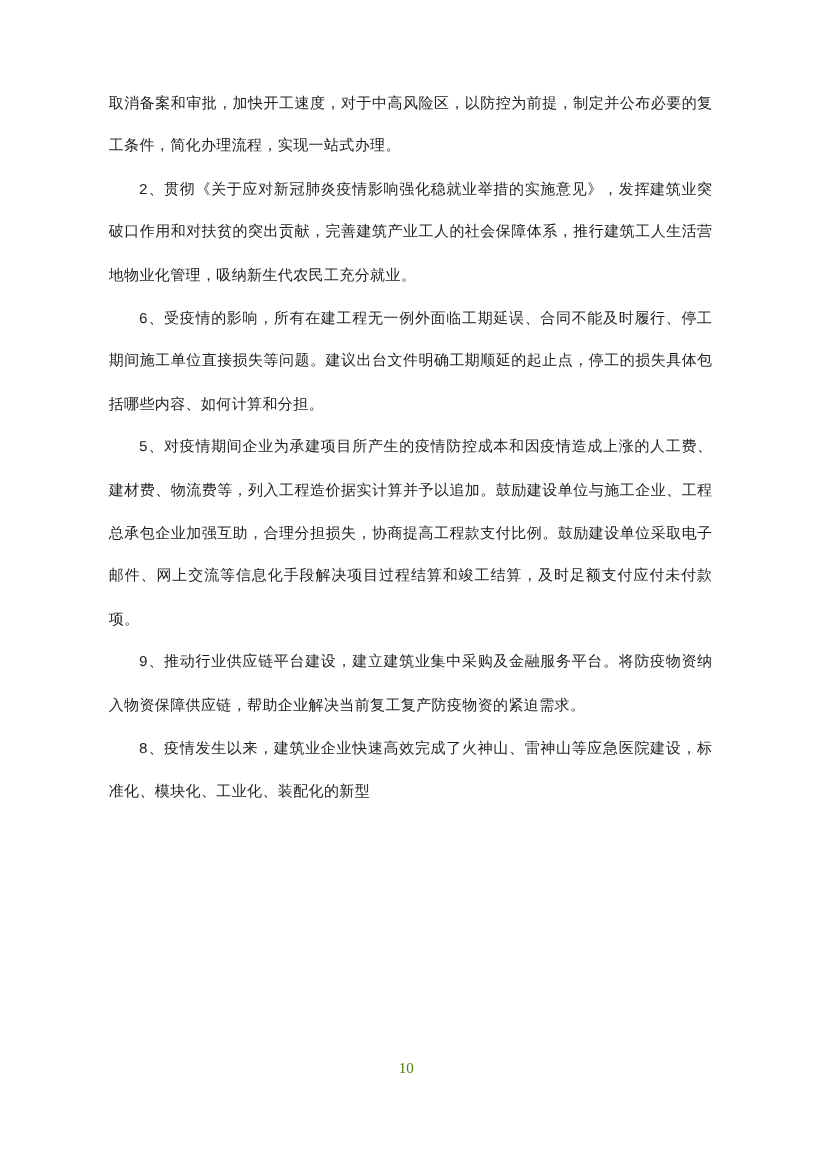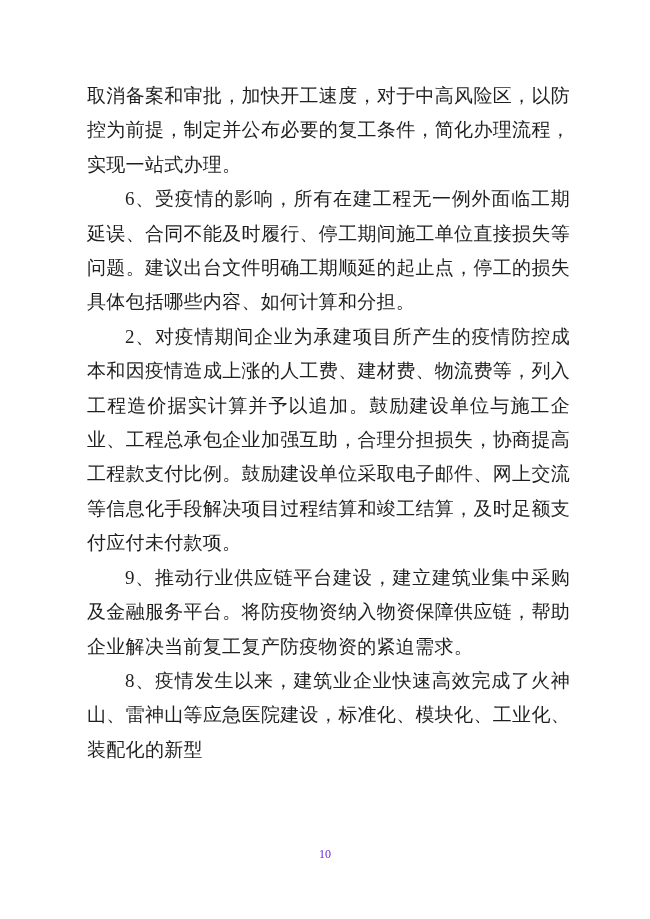--- a/index.html
+++ b/index.html
@@ -11,53 +11,55 @@
     font-family: "Liberation Serif", "DejaVu Serif", serif;
   }
   .page {
     position: relative;
     width: 650px;
     height: 919px;
     background: #ffffff;
   }
   .text-body {
     position: absolute;
-    top: 79px;
+    top: 66px;
     left: 87px;
     width: 483px;
     color: #1f1f1f;
-    font-size: 19px;
+    font-size: 12px;
     line-height: 34.4px;
     text-align: justify;
     text-justify: inter-character;
     letter-spacing: 0.3px;
+    font-family: Liberation Mono, monospace;
   }
   .para {
     margin: 0;
   }
   .para.indent {
     text-indent: 2em;
   }
   .page-number {
     position: absolute;
     top: 846px;
     left: 0;
     width: 650px;
     text-align: center;
-    color: #6d28d9;
+    color: #4d7c0f;
     font-size: 12px;
     line-height: 16px;
     font-family: "Liberation Serif", "DejaVu Serif", serif;
   }
 </style>
 </head>
 <body>
 
 <div class="page">
   <div class="text-body">
     <p class="para">取消备案和审批，加快开工速度，对于中高风险区，以防控为前提，制定并公布必要的复工条件，简化办理流程，实现一站式办理。</p>
+    <p class="para indent">2、贯彻《关于应对新冠肺炎疫情影响强化稳就业举措的实施意见》，发挥建筑业突破口作用和对扶贫的突出贡献，完善建筑产业工人的社会保障体系，推行建筑工人生活营地物业化管理，吸纳新生代农民工充分就业。</p>
     <p class="para indent">6、受疫情的影响，所有在建工程无一例外面临工期延误、合同不能及时履行、停工期间施工单位直接损失等问题。建议出台文件明确工期顺延的起止点，停工的损失具体包括哪些内容、如何计算和分担。</p>
-    <p class="para indent">2、对疫情期间企业为承建项目所产生的疫情防控成本和因疫情造成上涨的人工费、建材费、物流费等，列入工程造价据实计算并予以追加。鼓励建设单位与施工企业、工程总承包企业加强互助，合理分担损失，协商提高工程款支付比例。鼓励建设单位采取电子邮件、网上交流等信息化手段解决项目过程结算和竣工结算，及时足额支付应付未付款项。</p>
+    <p class="para indent">5、对疫情期间企业为承建项目所产生的疫情防控成本和因疫情造成上涨的人工费、建材费、物流费等，列入工程造价据实计算并予以追加。鼓励建设单位与施工企业、工程总承包企业加强互助，合理分担损失，协商提高工程款支付比例。鼓励建设单位采取电子邮件、网上交流等信息化手段解决项目过程结算和竣工结算，及时足额支付应付未付款项。</p>
     <p class="para indent">9、推动行业供应链平台建设，建立建筑业集中采购及金融服务平台。将防疫物资纳入物资保障供应链，帮助企业解决当前复工复产防疫物资的紧迫需求。</p>
     <p class="para indent">8、疫情发生以来，建筑业企业快速高效完成了火神山、雷神山等应急医院建设，标准化、模块化、工业化、装配化的新型</p>
   </div>
   <div class="page-number">10</div>
 </div>
 
 </body></html>

